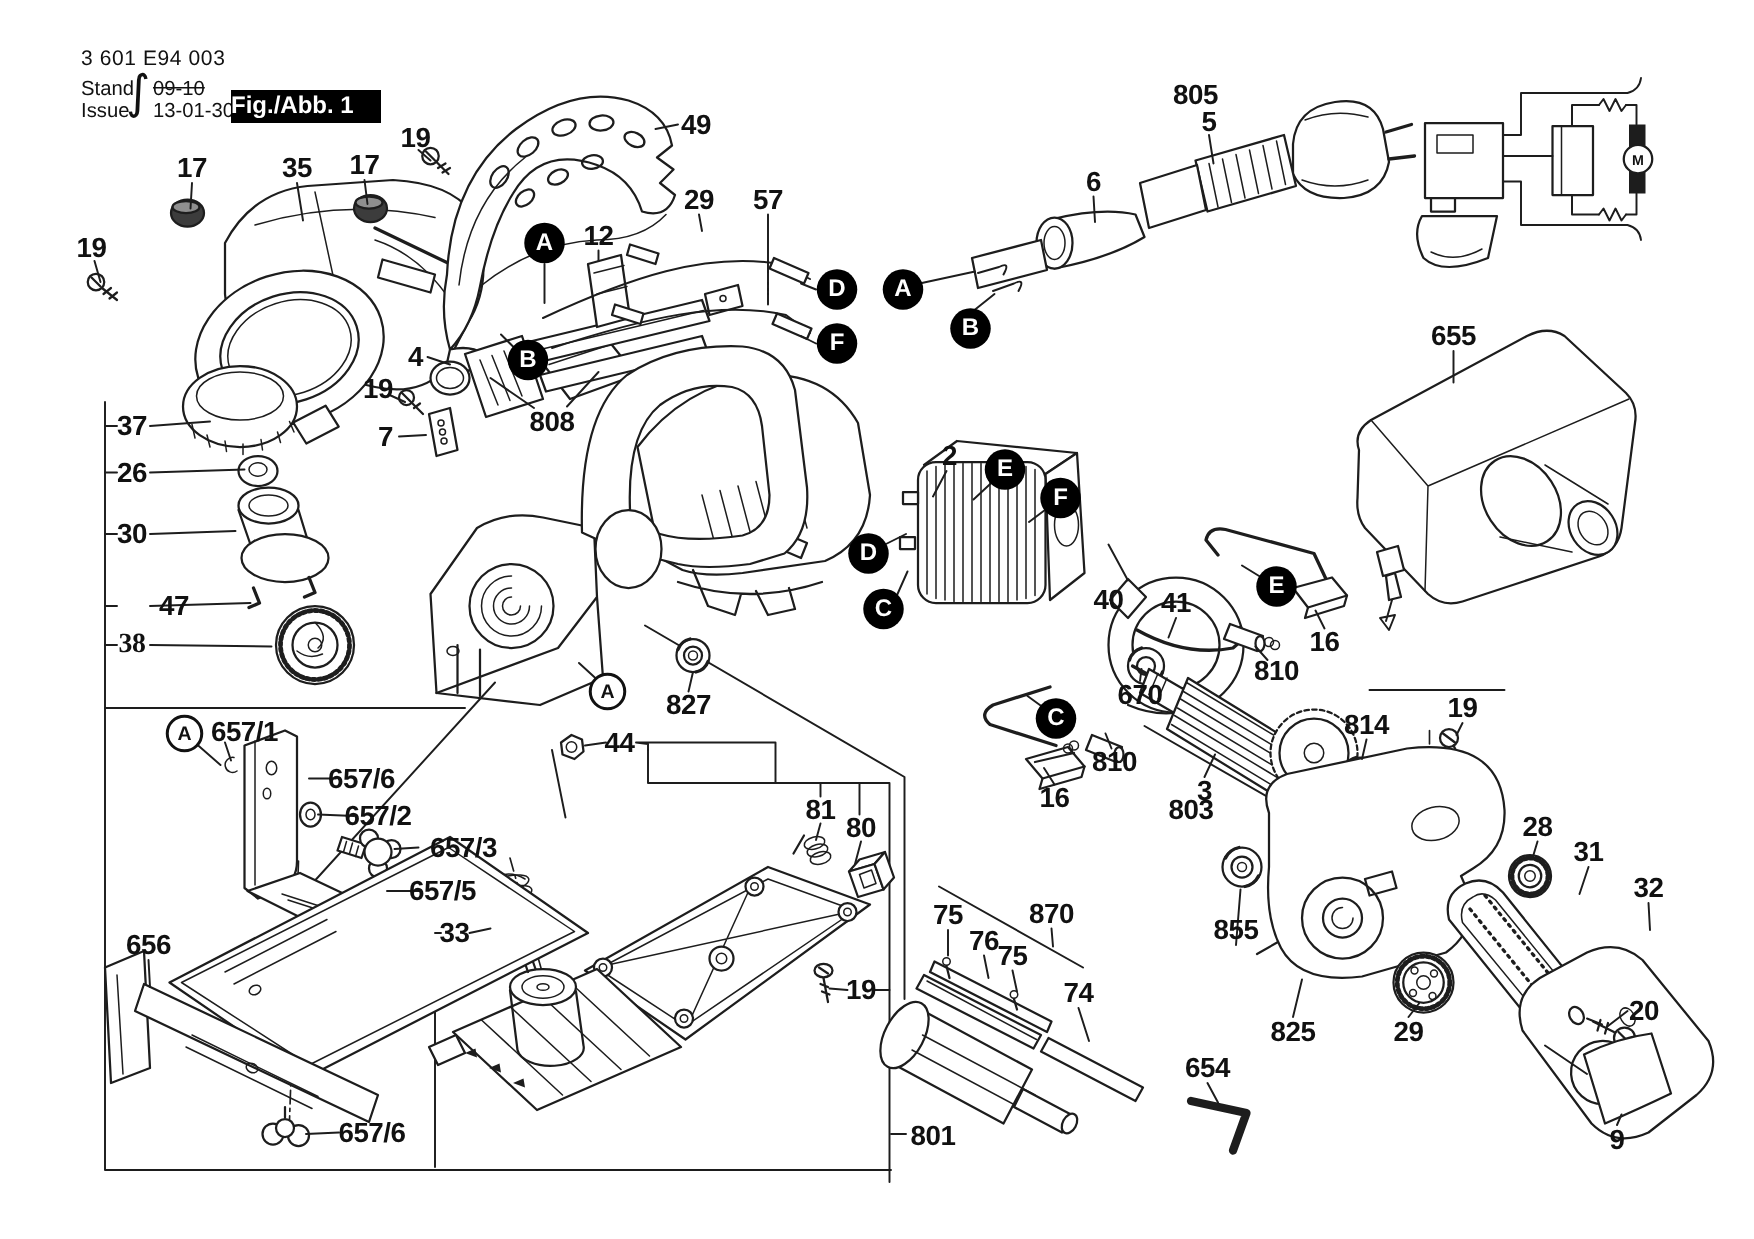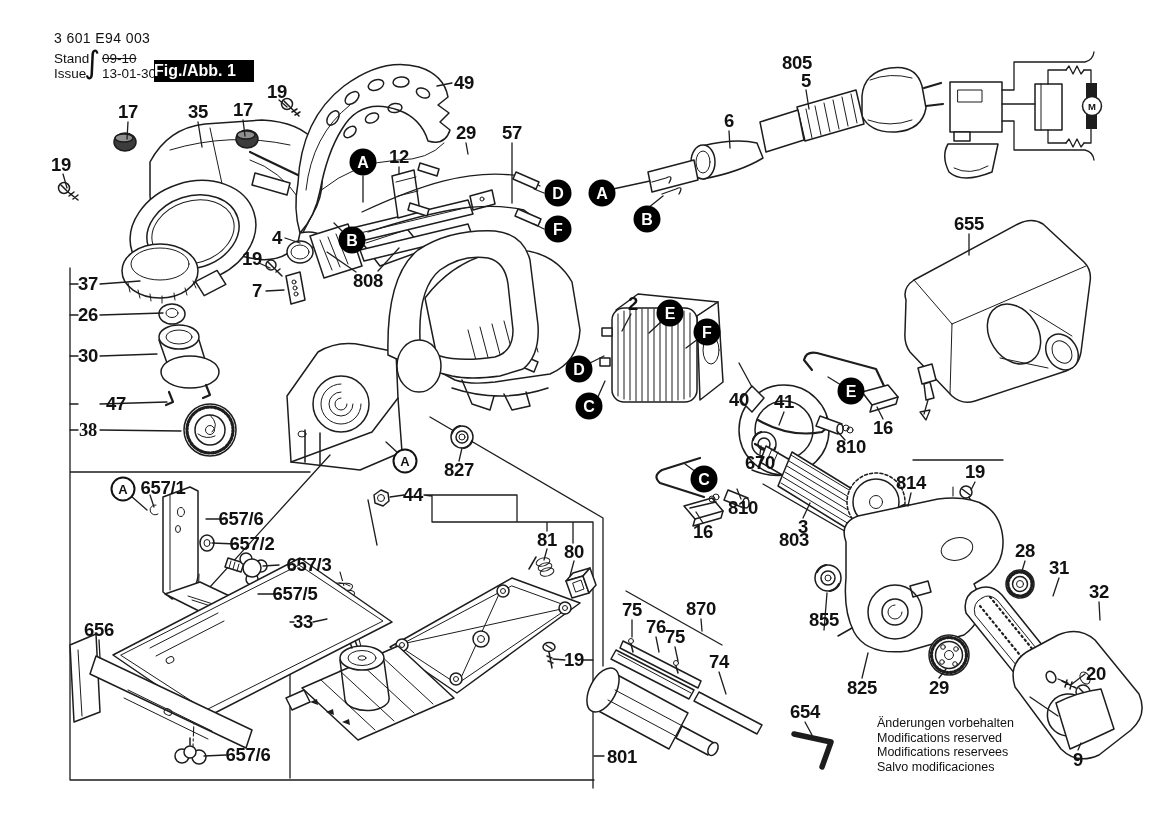--- a/index.html
+++ b/index.html
@@ -570,20 +570,14 @@
 <div class="hdr-partnum">3 601 E94 003</div>
 <div class="hdr-stand">Stand</div>
 <div class="hdr-issue">Issue</div>
 <div class="hdr-brace">∫</div>
 <div class="hdr-standval struck">09-10</div>
 <div class="hdr-issueval">13-01-30</div>
 <div class="fig-box">
   <span>Fig./Abb. 1</span>
 </div>
 
-<div class="footer">
-  <div>Änderungen vorbehalten</div>
-  <div>Modifications reserved</div>
-  <div>Modifications reservees</div>
-  <div>Salvo modificaciones</div>
+
 </div>
 
-</div>
-
 </body></html>

